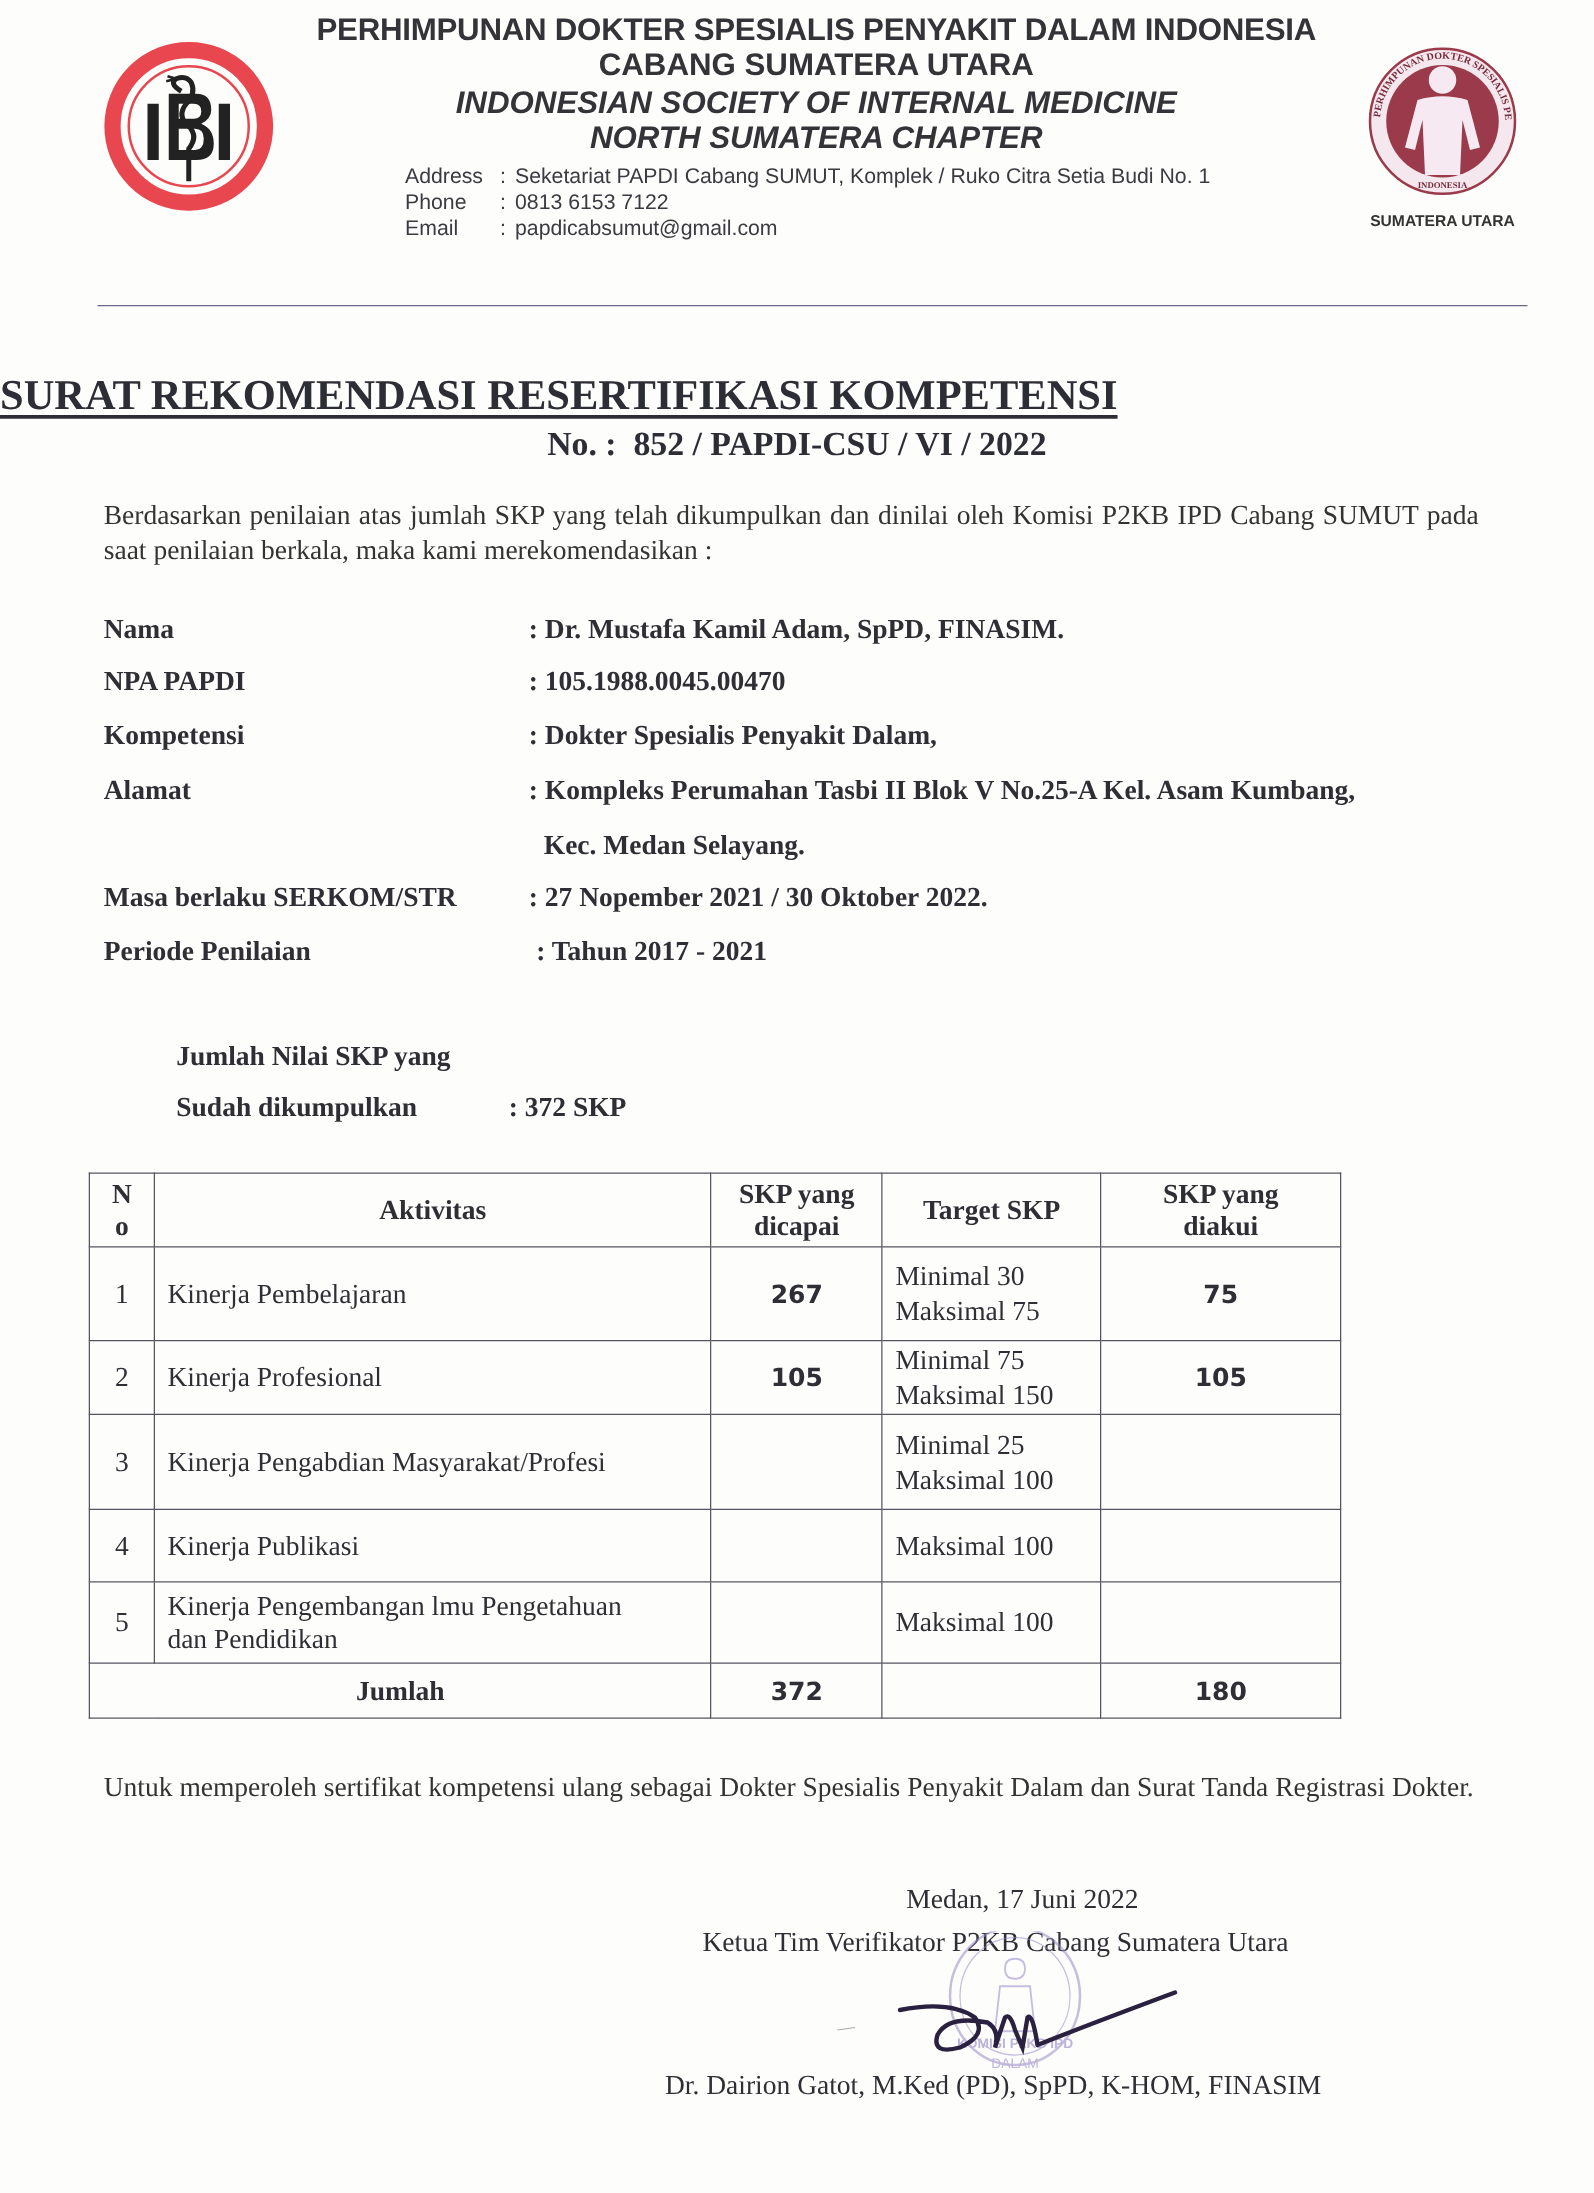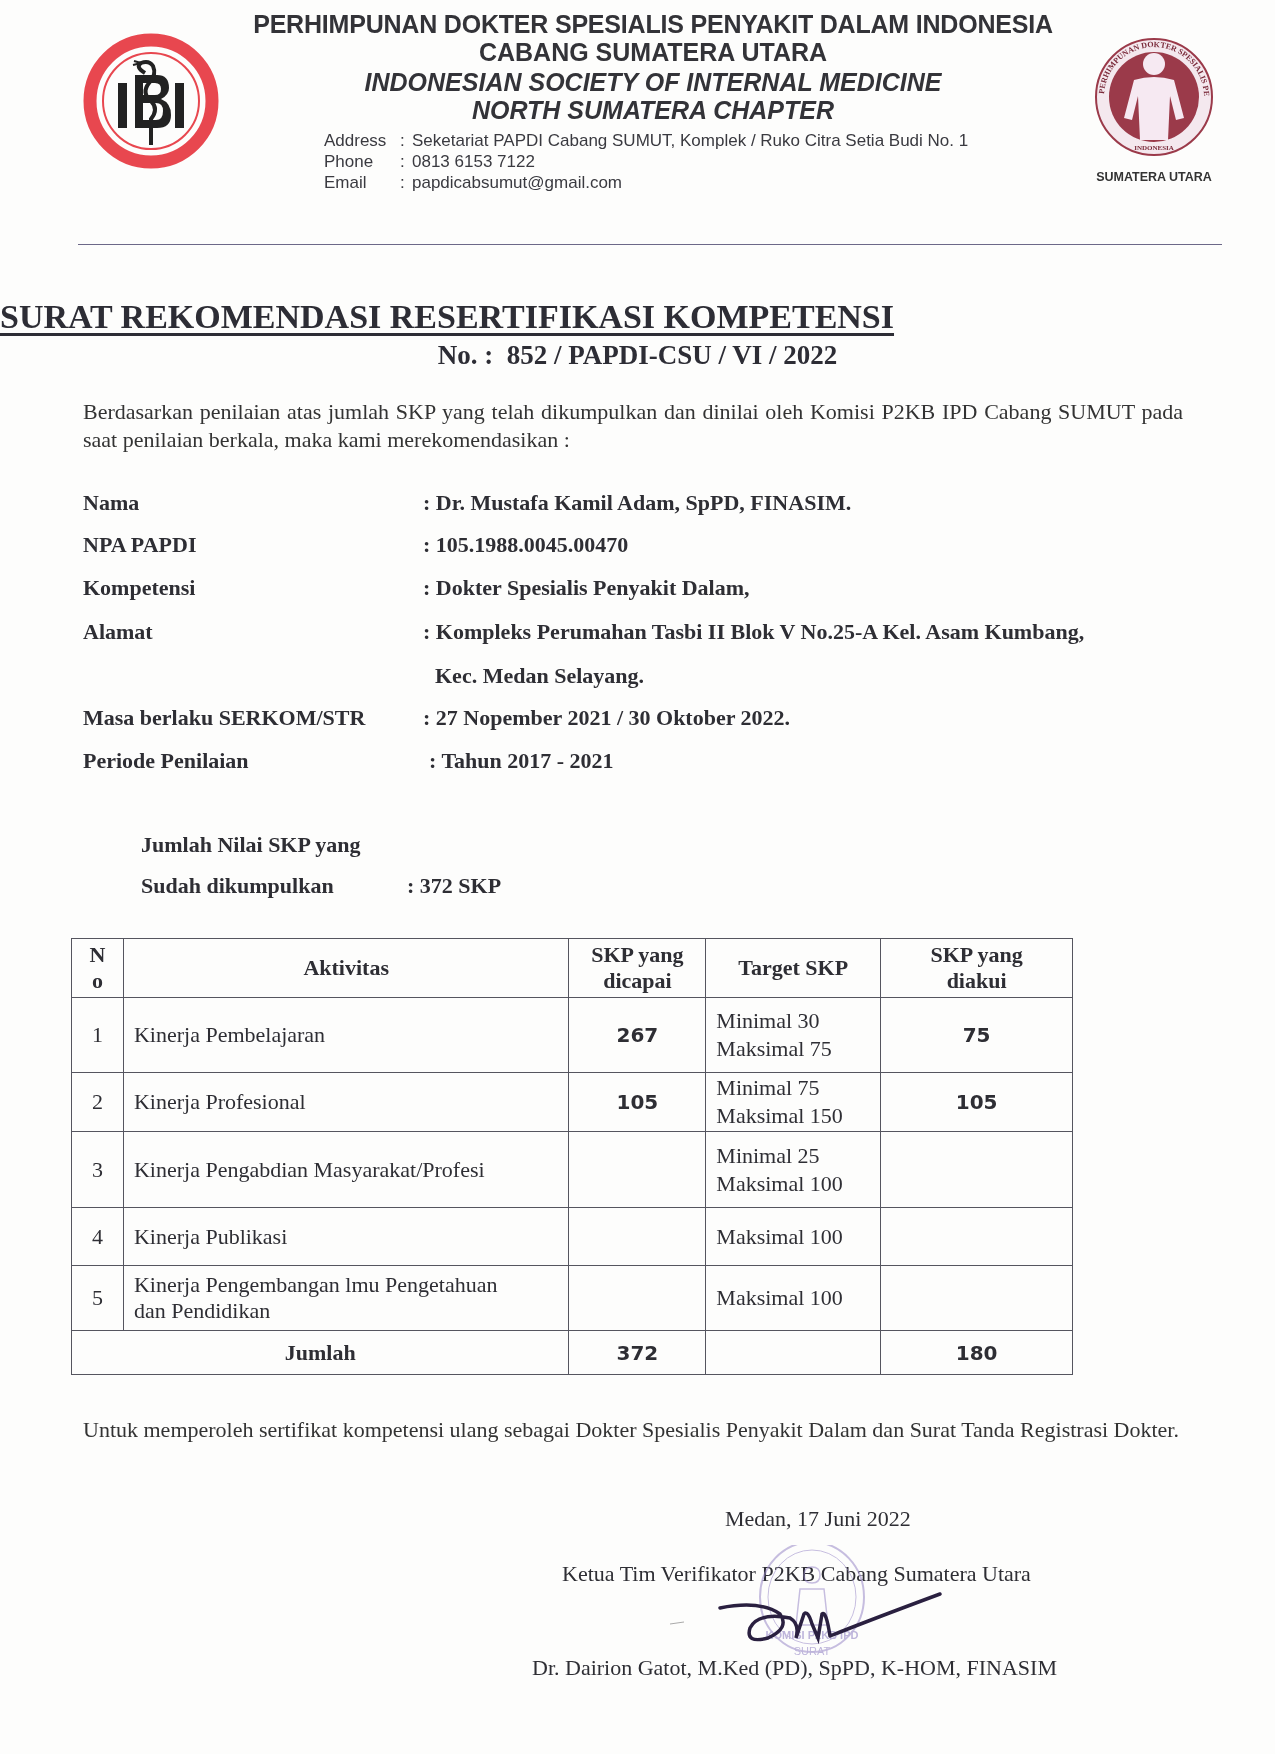--- a/index.html
+++ b/index.html
@@ -218,30 +218,30 @@
     <td class="num">372</td>
     <td></td>
     <td class="num">180</td>
   </tr>
 </tbody>
   </table>
 
 <div class="closing">Untuk memperoleh sertifikat kompetensi ulang sebagai Dokter Spesialis Penyakit Dalam dan Surat Tanda Registrasi Dokter.</div>
 
 <div class="sig" style="left:725px; top:1506px;">Medan, 17 Juni 2022</div>
-<div class="sig" style="left:562px; top:1541px;margin-top:20px;">Ketua Tim Verifikator P2KB Cabang Sumatera Utara</div>
+<div class="sig" style="left:562px; top:1541px;">Ketua Tim Verifikator P2KB Cabang Sumatera Utara</div>
 
 <div class="abs" style="left:752px; top:1545px; width:120px; height:130px; opacity:0.55;">
   <svg width="120" height="130" viewBox="0 0 120 130">
     <ellipse cx="60" cy="52" rx="52" ry="55" fill="none" stroke="#9a8ac8" stroke-width="2"></ellipse>
     <ellipse cx="60" cy="52" rx="44" ry="47" fill="none" stroke="#9a8ac8" stroke-width="1"></ellipse>
     <path d="M60 22 Q68 22 68 30 Q68 38 60 38 Q52 38 52 30 Q52 22 60 22 Z M48 44 L72 44 L76 80 L44 80 Z" fill="none" stroke="#9a8ac8" stroke-width="1.5"></path>
   </svg>
   <div class="sans" style="position:absolute; left:-6px; top:84px; width:132px; text-align:center; font-size:11px; color:#8a7ac0; font-weight:bold;">KOMISI P2KB IPD</div>
-  <div class="sans" style="position:absolute; left:0; top:100px; width:120px; text-align:center; font-size:11px; color:#8a7ac0;">SURAT</div>
+  <div class="sans" style="position:absolute; left:0; top:100px; width:120px; text-align:center; font-size:11px; color:#8a7ac0;">DALAM</div>
 </div>
 
 <div class="abs" style="left:640px; top:1580px; width:330px; height:80px;">
   <svg width="330" height="80" viewBox="0 0 330 80">
     <path d="M80 28 Q120 20 140 34 Q150 48 128 58 Q105 64 110 48 Q118 32 150 38 Q160 44 156 58 L164 34 Q168 30 172 44 L178 58 L182 34 Q186 30 190 56 M190 56 Q230 40 300 14" fill="none" stroke="#2a2040" stroke-width="3.5" stroke-linecap="round"></path>
     <path d="M30 44 L44 42" stroke="#aaa" stroke-width="1"></path>
   </svg>
 </div>
 
 <div class="sig" style="left:532px; top:1655px;">Dr. Dairion Gatot, M.Ked (PD), SpPD, K-HOM, FINASIM</div>

